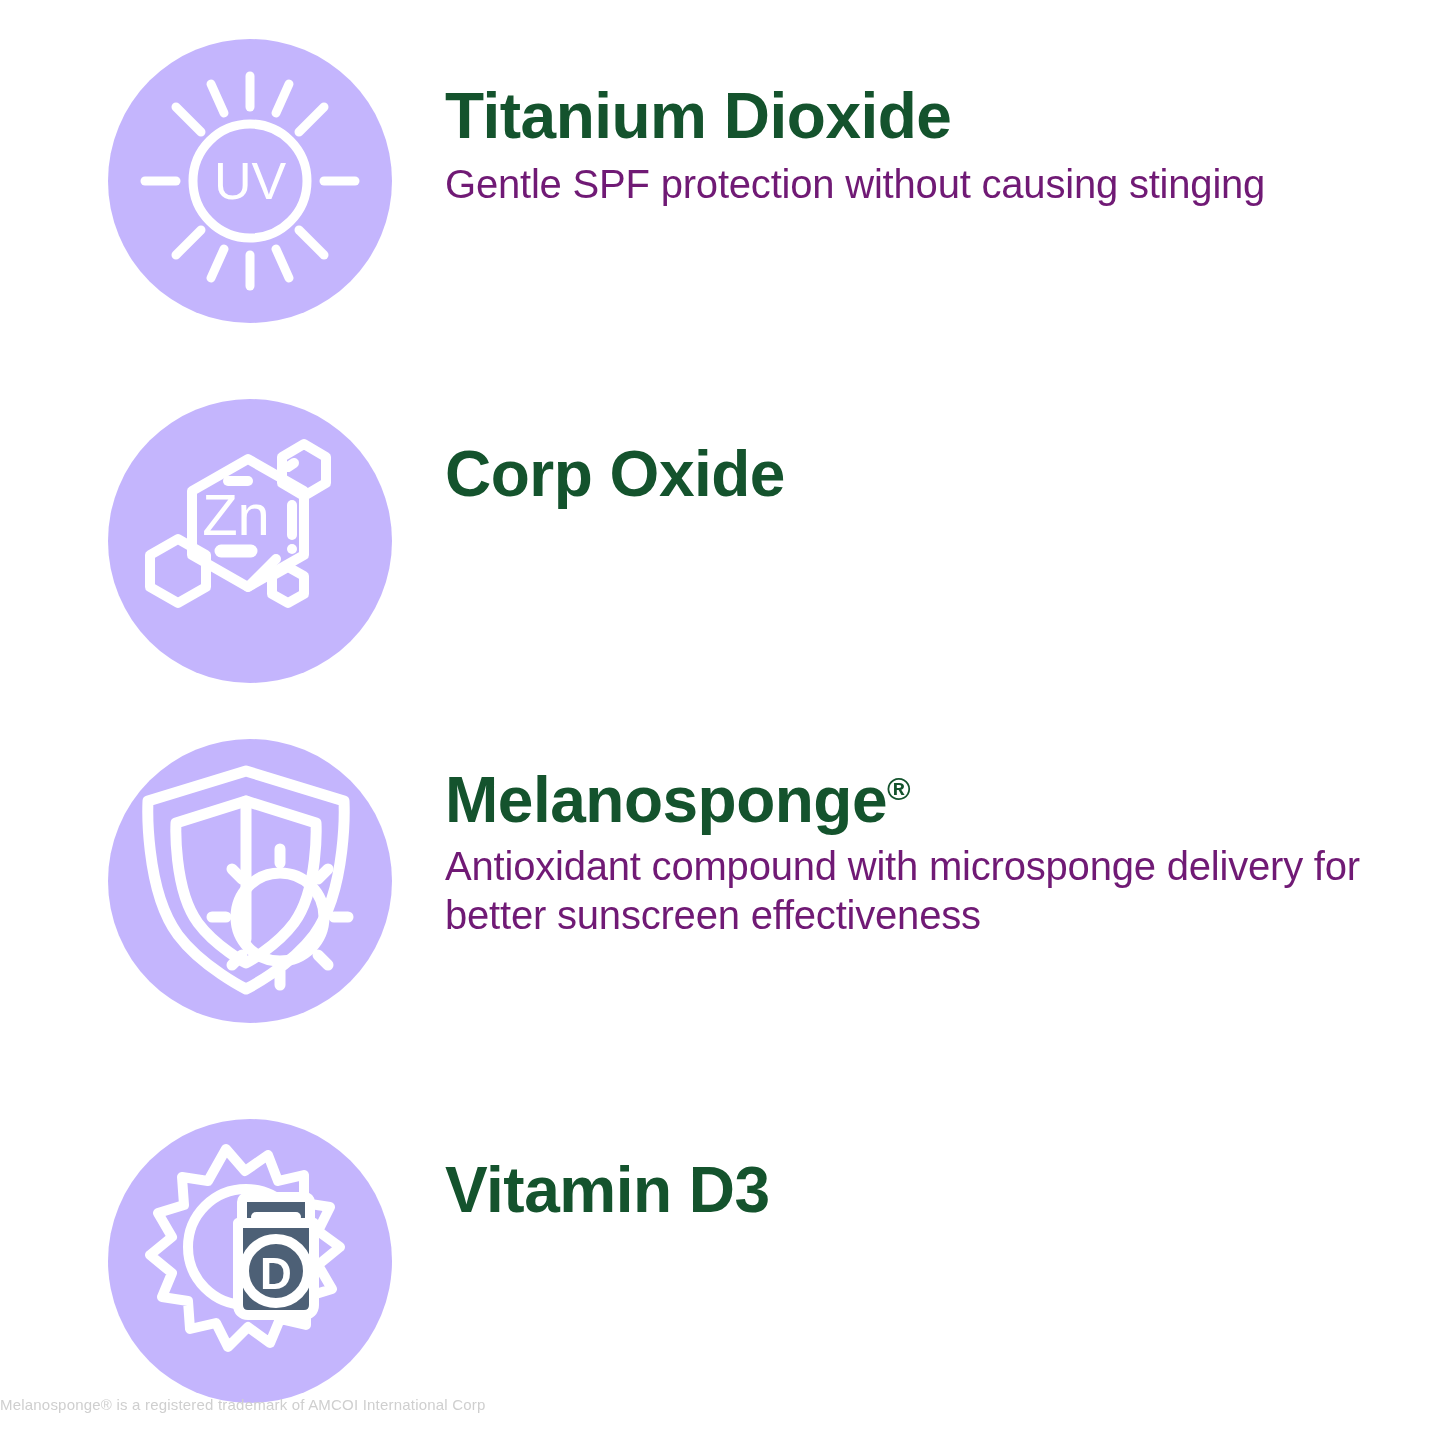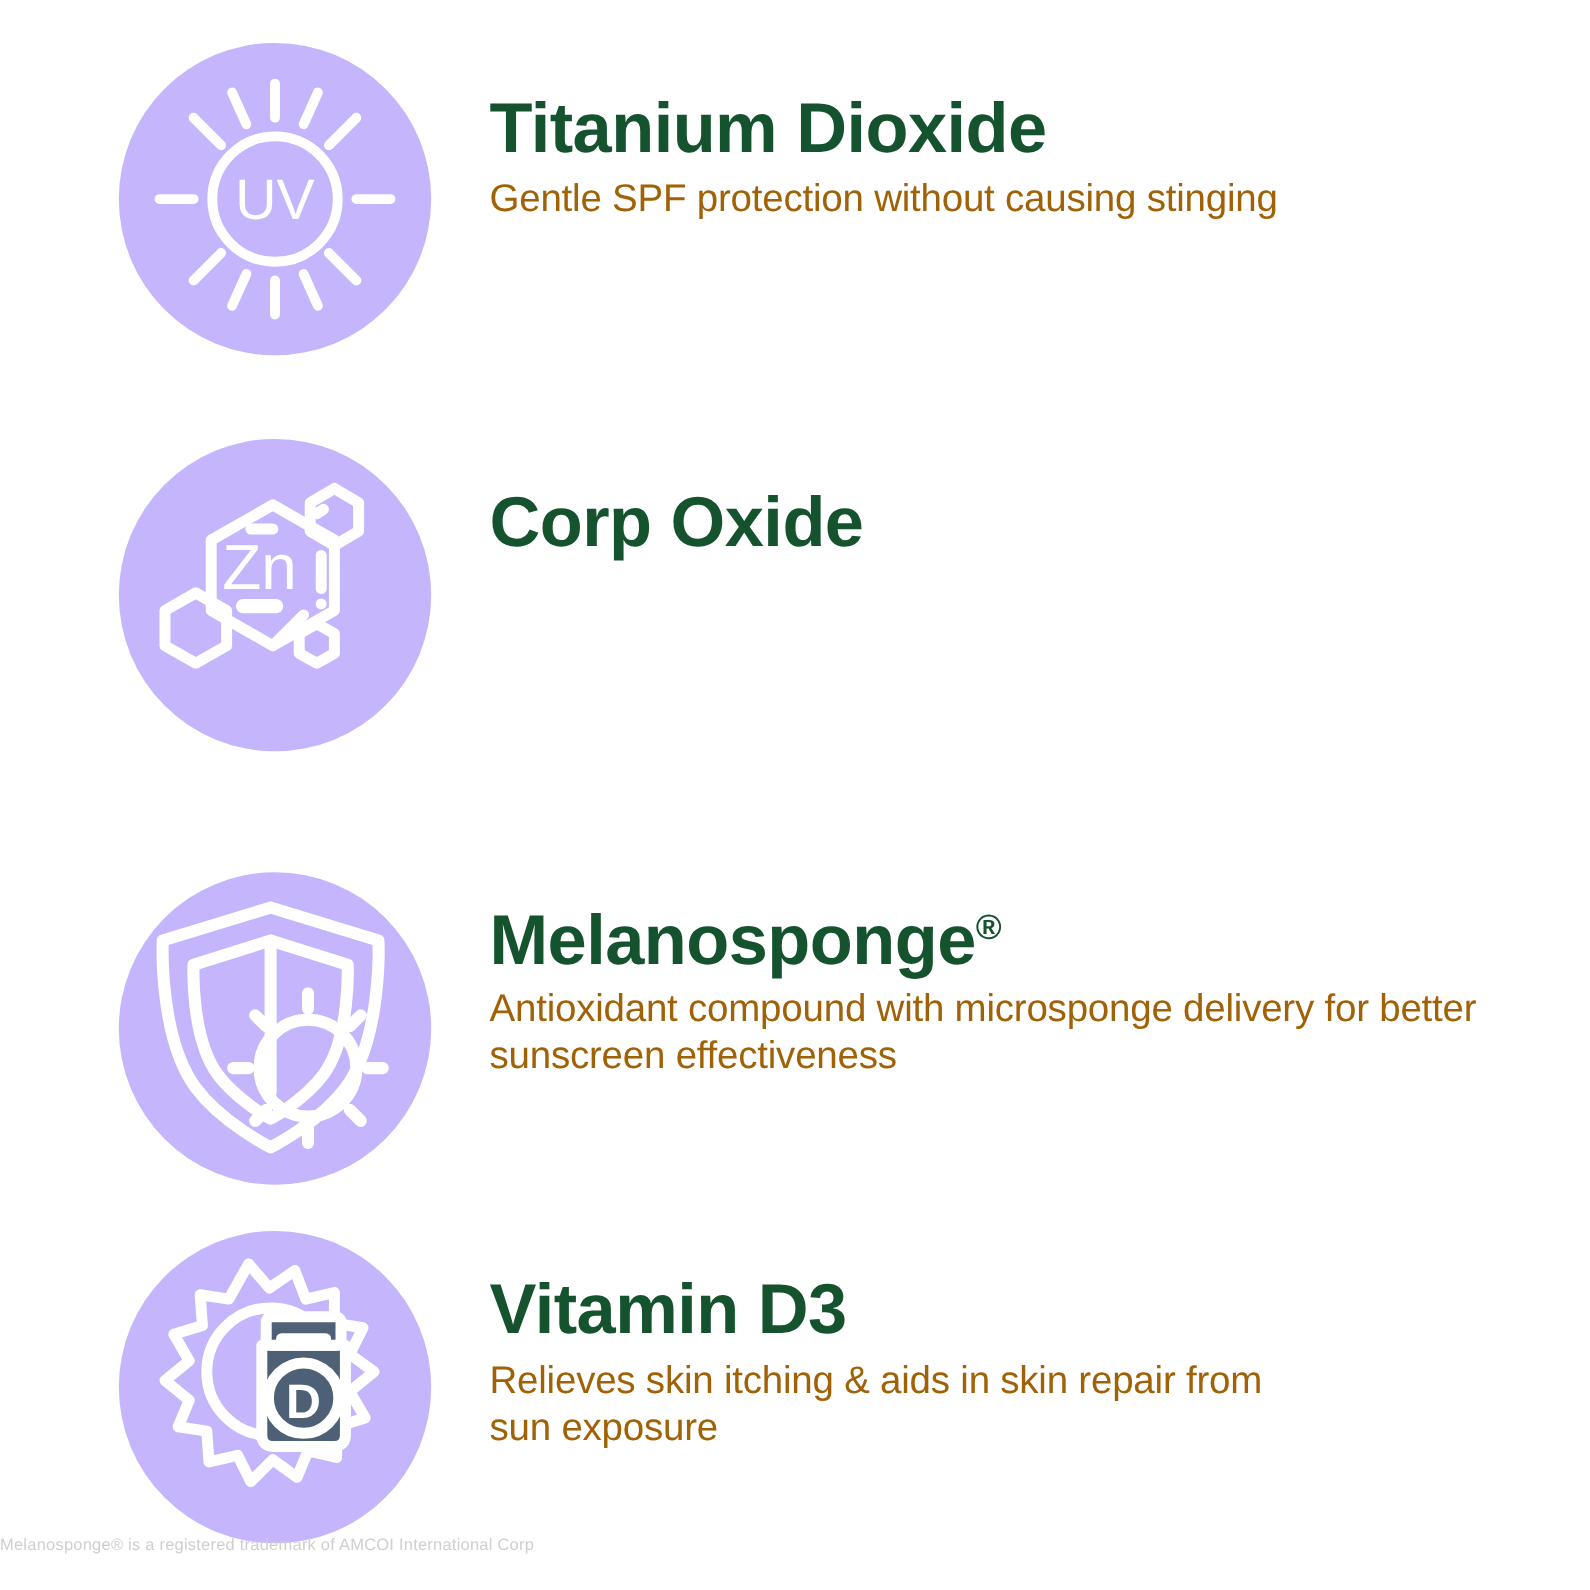--- a/index.html
+++ b/index.html
@@ -24,21 +24,21 @@
   }
 
   .feature-row {
     position: absolute;
     left: 0;
     width: 1445px;
     height: 300px;
   }
   .feature-row.r0 { top: 30px; }
   .feature-row.r1 { top: 390px; }
-  .feature-row.r2 { top: 784px; }
+  .feature-row.r2 { top: 730px; }
   .feature-row.r3 { top: 1110px; }
 
   .icon-badge {
     position: absolute;
     left: 108px;
     top: 9px;
     width: 284px;
     height: 284px;
     border-radius: 50%;
     background: #c4b5fd;
@@ -66,24 +66,24 @@
     margin: 0 0 12px 0;
     white-space: nowrap;
   }
   .feature-title .reg {
     font-size: 32px;
     vertical-align: super;
     line-height: 1;
   }
 
   .feature-desc {
-    font-size: 35px;
+    font-size: 40px;
     line-height: 1.22;
     font-weight: 400;
-    color: #a16207;
+    color: #701a75;
     letter-spacing: -0.2px;
     margin: 0;
   }
 
   
   .r0 .feature-text { top: 54px; width: 880px; }
   .r1 .feature-text { top: 52px; width: 800px; }
   .r2 .feature-text { top: 38px; width: 960px; }
   .r3 .feature-text { top: 48px; width: 760px; }
 
@@ -219,19 +219,18 @@
           <line x1="148" y1="98" x2="188" y2="98"></line>
           <circle cx="168" cy="98" r="4" fill="#ffffff" stroke="none"></circle>
         </g>
 
         <circle cx="168" cy="152" r="32" stroke="#ffffff" stroke-width="10" fill="none"></circle>
         <text x="168" y="170" text-anchor="middle" font-family="Liberation Sans, sans-serif" font-size="44" font-weight="700" fill="#ffffff">D</text>
       </svg>
     </div>
     <div class="feature-text">
       <div class="feature-title"><span>Vitamin D3</span></div>
-      <div class="feature-desc">Relieves skin itching &amp; aids in skin repair from sun exposure</div>
     </div>
   </div>
 
   <div class="footnote">Melanosponge® is a registered trademark of AMCOI International Corp</div>
 
 </div>
 
 </body></html>

